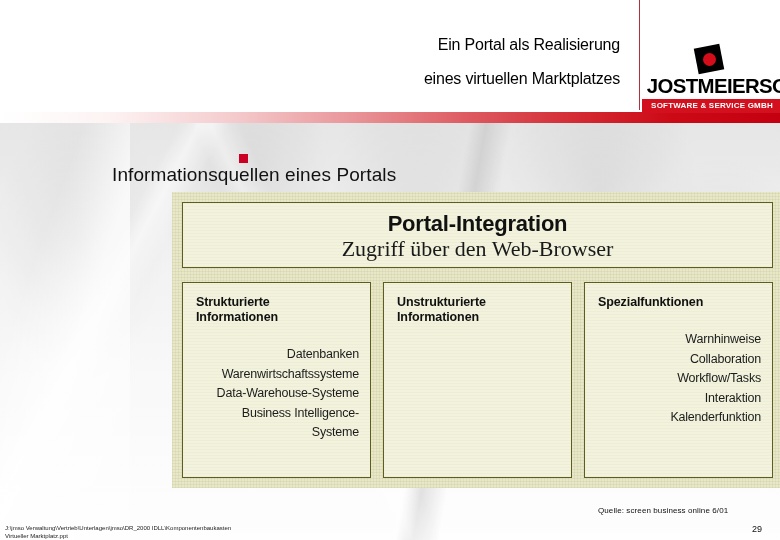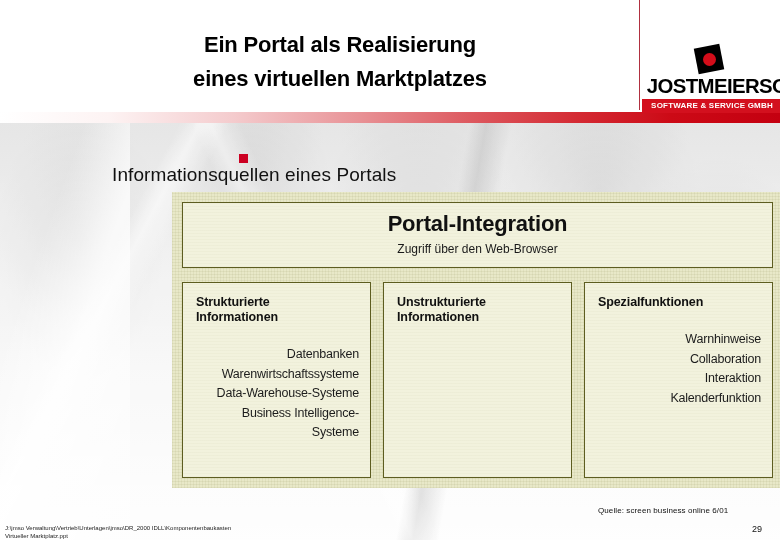--- a/index.html
+++ b/index.html
@@ -64,24 +64,24 @@
     width: 780px;
     height: 118px;
     background: #ffffff;
     z-index: 3;
   }
   .title-block {
     position: absolute;
     left: 60px;
     top: 28px;
     width: 560px;
-    text-align: center;
+    text-align: right;
     color: #000000;
-    font-weight: bold;
-    font-size: 22px;
+    font-weight: normal;
+    font-size: 16px;
     line-height: 34px;
     letter-spacing: -0.2px;
   }
   .title-line { display: block; white-space: nowrap; }
 
   .header-divider {
     position: absolute;
     left: 639px;
     top: 0;
     width: 1px;
@@ -228,24 +228,25 @@
     justify-content: center;
   }
   .panel-top-title {
     font-size: 22px;
     font-weight: bold;
     color: #111111;
     letter-spacing: -0.2px;
     line-height: 26px;
   }
   .panel-top-sub {
-    font-size: 12px;
+    font-size: 22px;
     color: #1a1a1a;
     line-height: 22px;
     margin-top: 1px;
+    font-family: Liberation Serif, serif;
   }
 
   .columns {
     position: absolute;
     left: 10px;
     top: 90px;
     width: 591px;
     height: 196px;
     display: flex;
     justify-content: space-between;
@@ -364,20 +365,21 @@
       <div class="panel col">
         <div class="col-head">Unstrukturierte
 Informationen</div>
       </div>
 
       <div class="panel col">
         <div class="col-head">Spezialfunktionen</div>
         <div class="col-list">
           <div class="col-item">Warnhinweise</div>
           <div class="col-item">Collaboration</div>
+          <div class="col-item">Workflow/Tasks</div>
           <div class="col-item">Interaktion</div>
           <div class="col-item">Kalenderfunktion</div>
         </div>
       </div>
 
     </div>
   </div>
 
   <div class="source">Quelle: screen business online 6/01</div>
 

